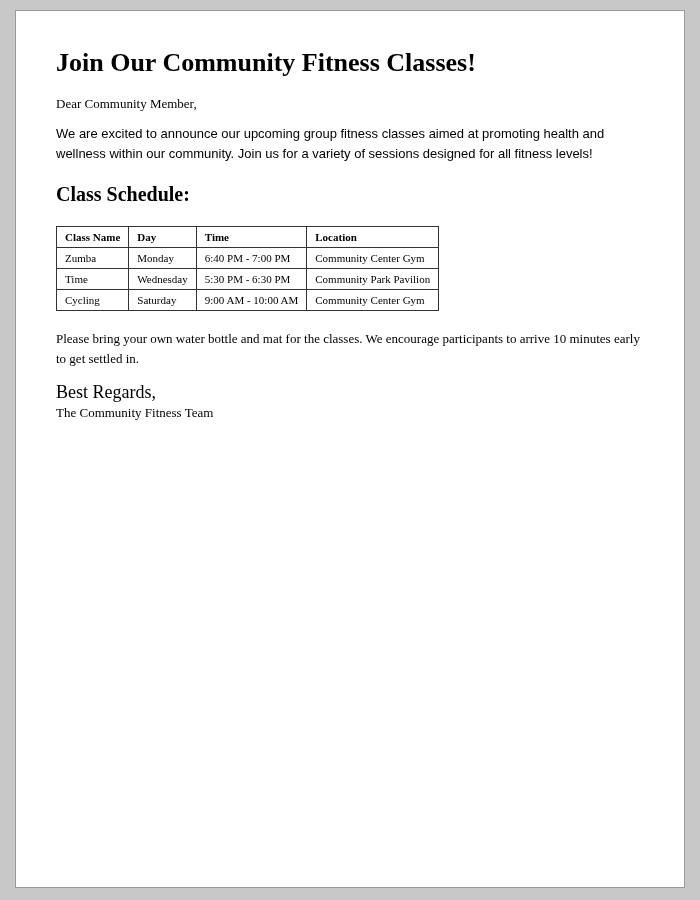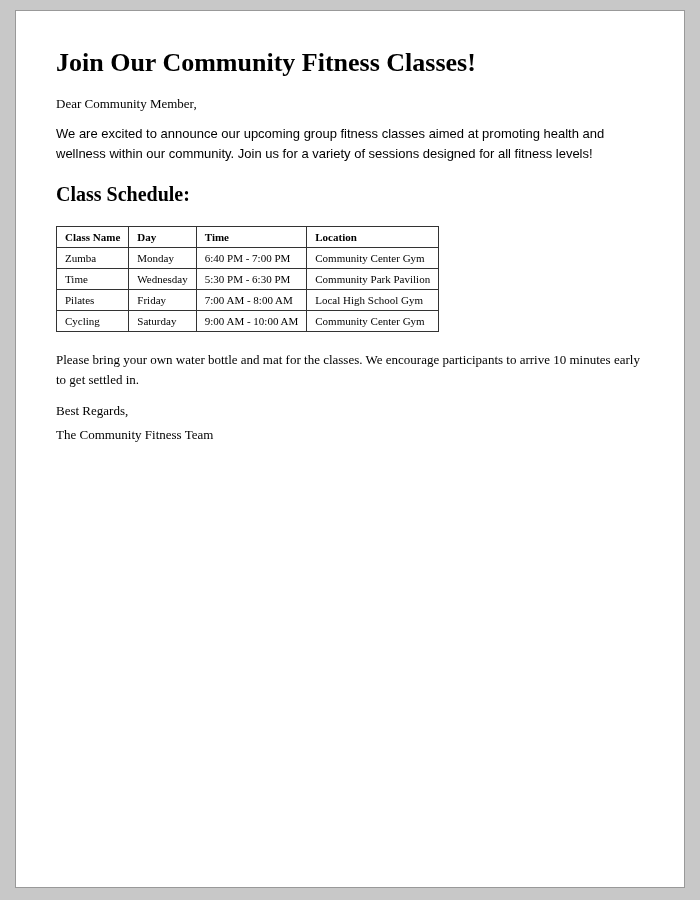--- a/index.html
+++ b/index.html
@@ -82,22 +82,22 @@
     }
 
     .closing-text {
       font-size: 13px;
       line-height: 1.5;
       margin-bottom: 20px;
       font-family: Georgia, serif;
     }
 
     .regards {
-      font-size: 13px;
-      margin-bottom: 8px;
+      font-size: 18px;
+      margin-bottom: 2px;
       font-family: Georgia, serif;
     }
 
     .team-name {
       font-size: 13px;
       font-family: Georgia, serif;
     }
   </style>
 </head>
 <body>
@@ -128,26 +128,20 @@
           <td>6:40 PM - 7:00 PM</td>
           <td>Community Center Gym</td>
         </tr>
         <tr>
           <td>Time</td>
           <td>Wednesday</td>
           <td>5:30 PM - 6:30 PM</td>
           <td>Community Park Pavilion</td>
         </tr>
         <tr>
-          <td>Pilates</td>
-          <td>Friday</td>
-          <td>7:00 AM - 8:00 AM</td>
-          <td>Local High School Gym</td>
-        </tr>
-        <tr>
           <td>Cycling</td>
           <td>Saturday</td>
           <td>9:00 AM - 10:00 AM</td>
           <td>Community Center Gym</td>
         </tr>
       </tbody>
   </table>
 
   <p class="note-text">Please bring your own water bottle and mat for the classes. We encourage participants to arrive 10 minutes early to get settled in.</p>
 

